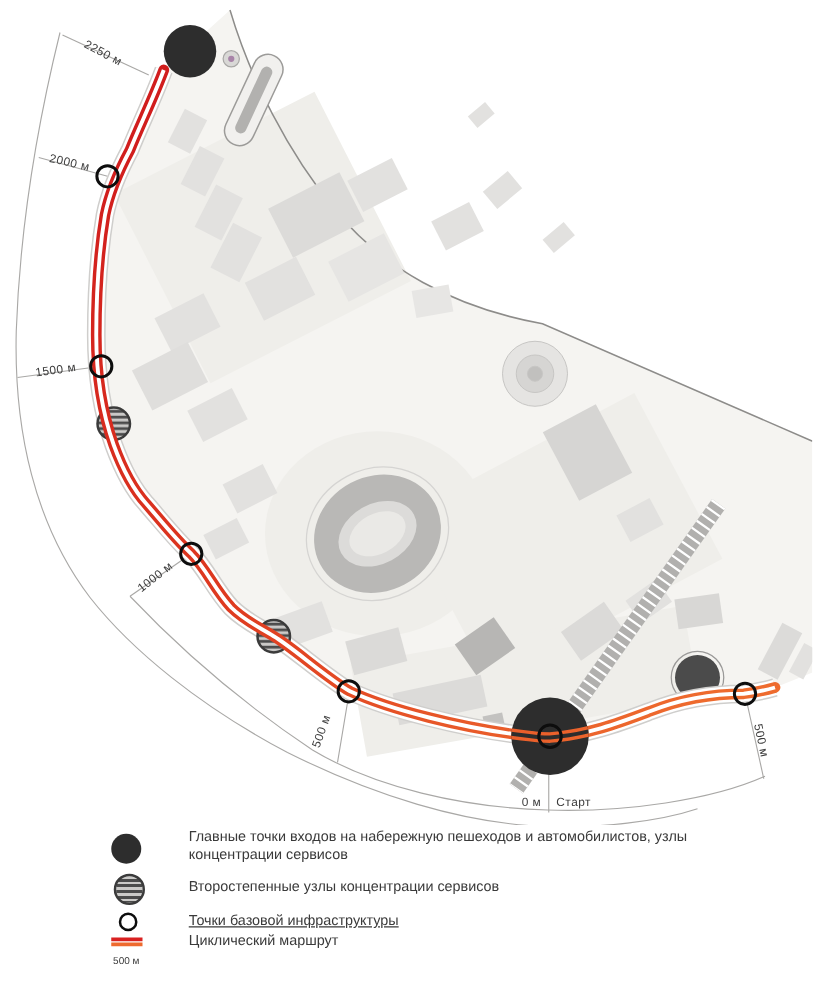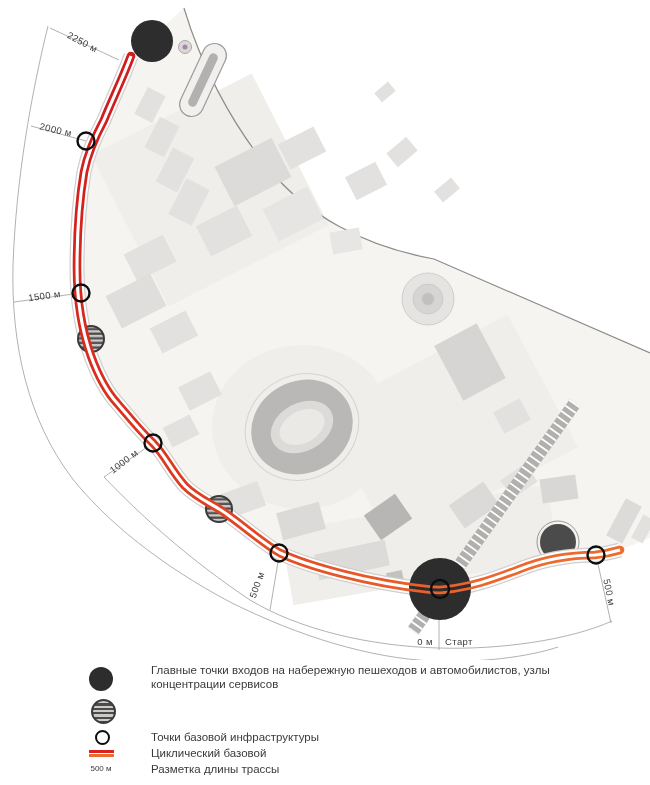--- a/index.html
+++ b/index.html
@@ -129,28 +129,28 @@
 
   <div id="legend">
     <div class="lg-icon" style="left:61px;top:667px;margin-top:-656px;">
       <div class="circle-main"></div>
     </div>
     <div class="lg-text" style="top:8px;width:452px;">Главные точки входов на набережную пешеходов и автомобилистов, узлы концентрации сервисов</div>
 
     <div class="lg-icon" style="left:63px;top:43px;">
       <div class="circle-secondary"></div>
     </div>
+    <div class="lg-text" style="top:48px;width:452px;">Второстепенные узлы концентрации сервисов</div>
 
     <div class="lg-icon" style="left:67px;top:74px;">
       <div class="circle-basic"></div>
     </div>
-    <div class="lg-text" style="top:75px;width:452px;">Точки базовой инфраструктуры</div>
+    <div class="lg-text" style="top:75px;width:452px;text-decoration:underline;">Точки базовой инфраструктуры</div>
 
     <div class="lg-icon route-swatch" style="left:61px;top:94px;">
       <div class="r1"></div>
       <div class="r2"></div>
     </div>
-    <div class="lg-text" style="top:91px;width:452px;">Циклический базовой</div>
+    <div class="lg-text" style="top:91px;width:452px;">Циклический маршрут</div>
 
     <div class="lg-icon scale-swatch" style="left:53px;top:108px;">500 м</div>
-    <div class="lg-text" style="top:107px;width:452px;">Разметка длины трассы</div>
   </div>
 </div>
 
 </body></html>

